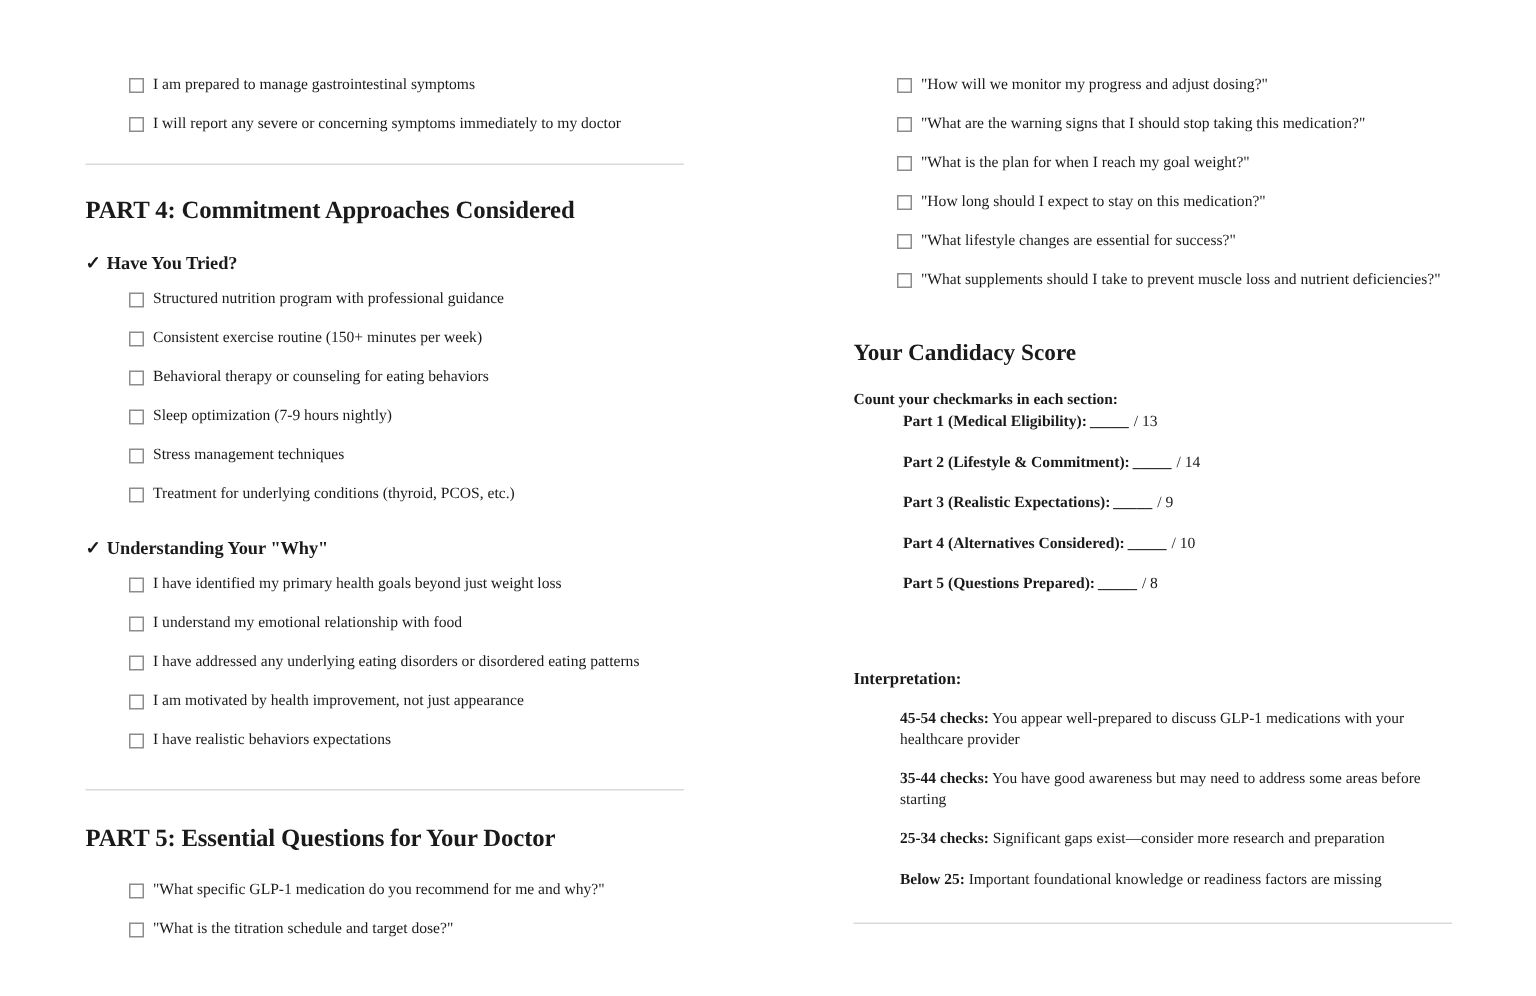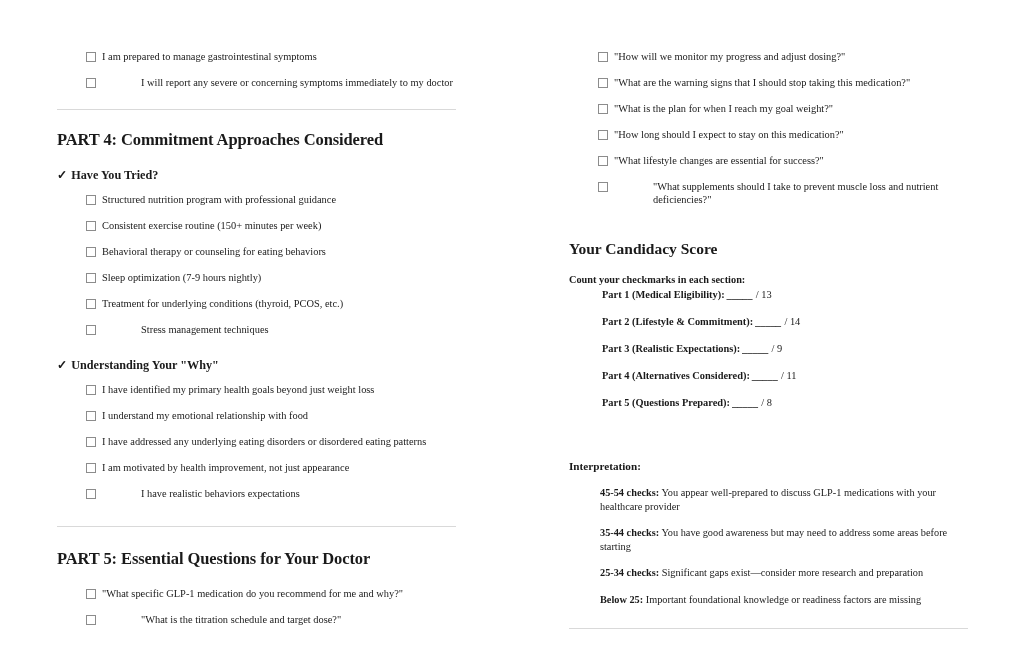--- a/index.html
+++ b/index.html
@@ -79,21 +79,20 @@
   }
   ul.check-list li {
     display: flex;
     align-items: flex-start;
     font-size: 10.4px;
     line-height: 1.25;
     margin-bottom: 13px;
   }
   ul.check-list li:last-child {
     margin-bottom: 0;
-    gap: 39px;
   }
   .checkbox {
     flex: 0 0 auto;
     width: 8px;
     height: 8px;
     border: 1px solid #8c8c8c;
     background: #fff;
     margin-right: 6px;
     margin-top: 2px;
   }
@@ -196,25 +195,25 @@
             <li>
               <span class="checkbox"></span>
               <span class="item-text">Behavioral therapy or counseling for eating behaviors</span>
             </li>
             <li>
               <span class="checkbox"></span>
               <span class="item-text">Sleep optimization (7-9 hours nightly)</span>
             </li>
             <li>
               <span class="checkbox"></span>
+              <span class="item-text">Stress management techniques</span>
+            </li>
+            <li>
+              <span class="checkbox"></span>
               <span class="item-text">Treatment for underlying conditions (thyroid, PCOS, etc.)</span>
-            </li>
-            <li>
-              <span class="checkbox"></span>
-              <span class="item-text">Stress management techniques</span>
             </li>
           </ul>
         </div>
         <div class="group">
           <h3 class="section-title"><span class="tick">✓</span><span>Understanding Your "Why"</span></h3>
           <ul class="check-list">
             <li>
               <span class="checkbox"></span>
               <span class="item-text">I have identified my primary health goals beyond just weight loss</span>
             </li>
@@ -283,21 +282,21 @@
         </li>
       </ul>
 
     <div class="score-block">
       <h2 class="score-title">Your Candidacy Score</h2>
       <p class="lead">Count your checkmarks in each section:</p>
       <ul class="score-list" id="score-rows">
           <li><span class="score-label">Part 1 (Medical Eligibility):</span> <span class="score-blank">_____</span> <span class="score-total">/ 13</span></li>
           <li><span class="score-label">Part 2 (Lifestyle &amp; Commitment):</span> <span class="score-blank">_____</span> <span class="score-total">/ 14</span></li>
           <li><span class="score-label">Part 3 (Realistic Expectations):</span> <span class="score-blank">_____</span> <span class="score-total">/ 9</span></li>
-          <li><span class="score-label">Part 4 (Alternatives Considered):</span> <span class="score-blank">_____</span> <span class="score-total">/ 11</span></li>
+          <li><span class="score-label">Part 4 (Alternatives Considered):</span> <span class="score-blank">_____</span> <span class="score-total">/ 10</span></li>
           <li><span class="score-label">Part 5 (Questions Prepared):</span> <span class="score-blank">_____</span> <span class="score-total">/ 8</span></li>
         </ul>
     </div>
 
     <div class="interp-block">
       <p class="interp-head">Interpretation:</p>
       <ul class="interp-list" id="interp-list">
           <li><span class="interp-range">45-54 checks:</span><span> You appear well-prepared to discuss GLP-1 medications with your healthcare provider</span></li>
           <li><span class="interp-range">35-44 checks:</span><span> You have good awareness but may need to address some areas before starting</span></li>
           <li><span class="interp-range">25-34 checks:</span><span> Significant gaps exist—consider more research and preparation</span></li>

